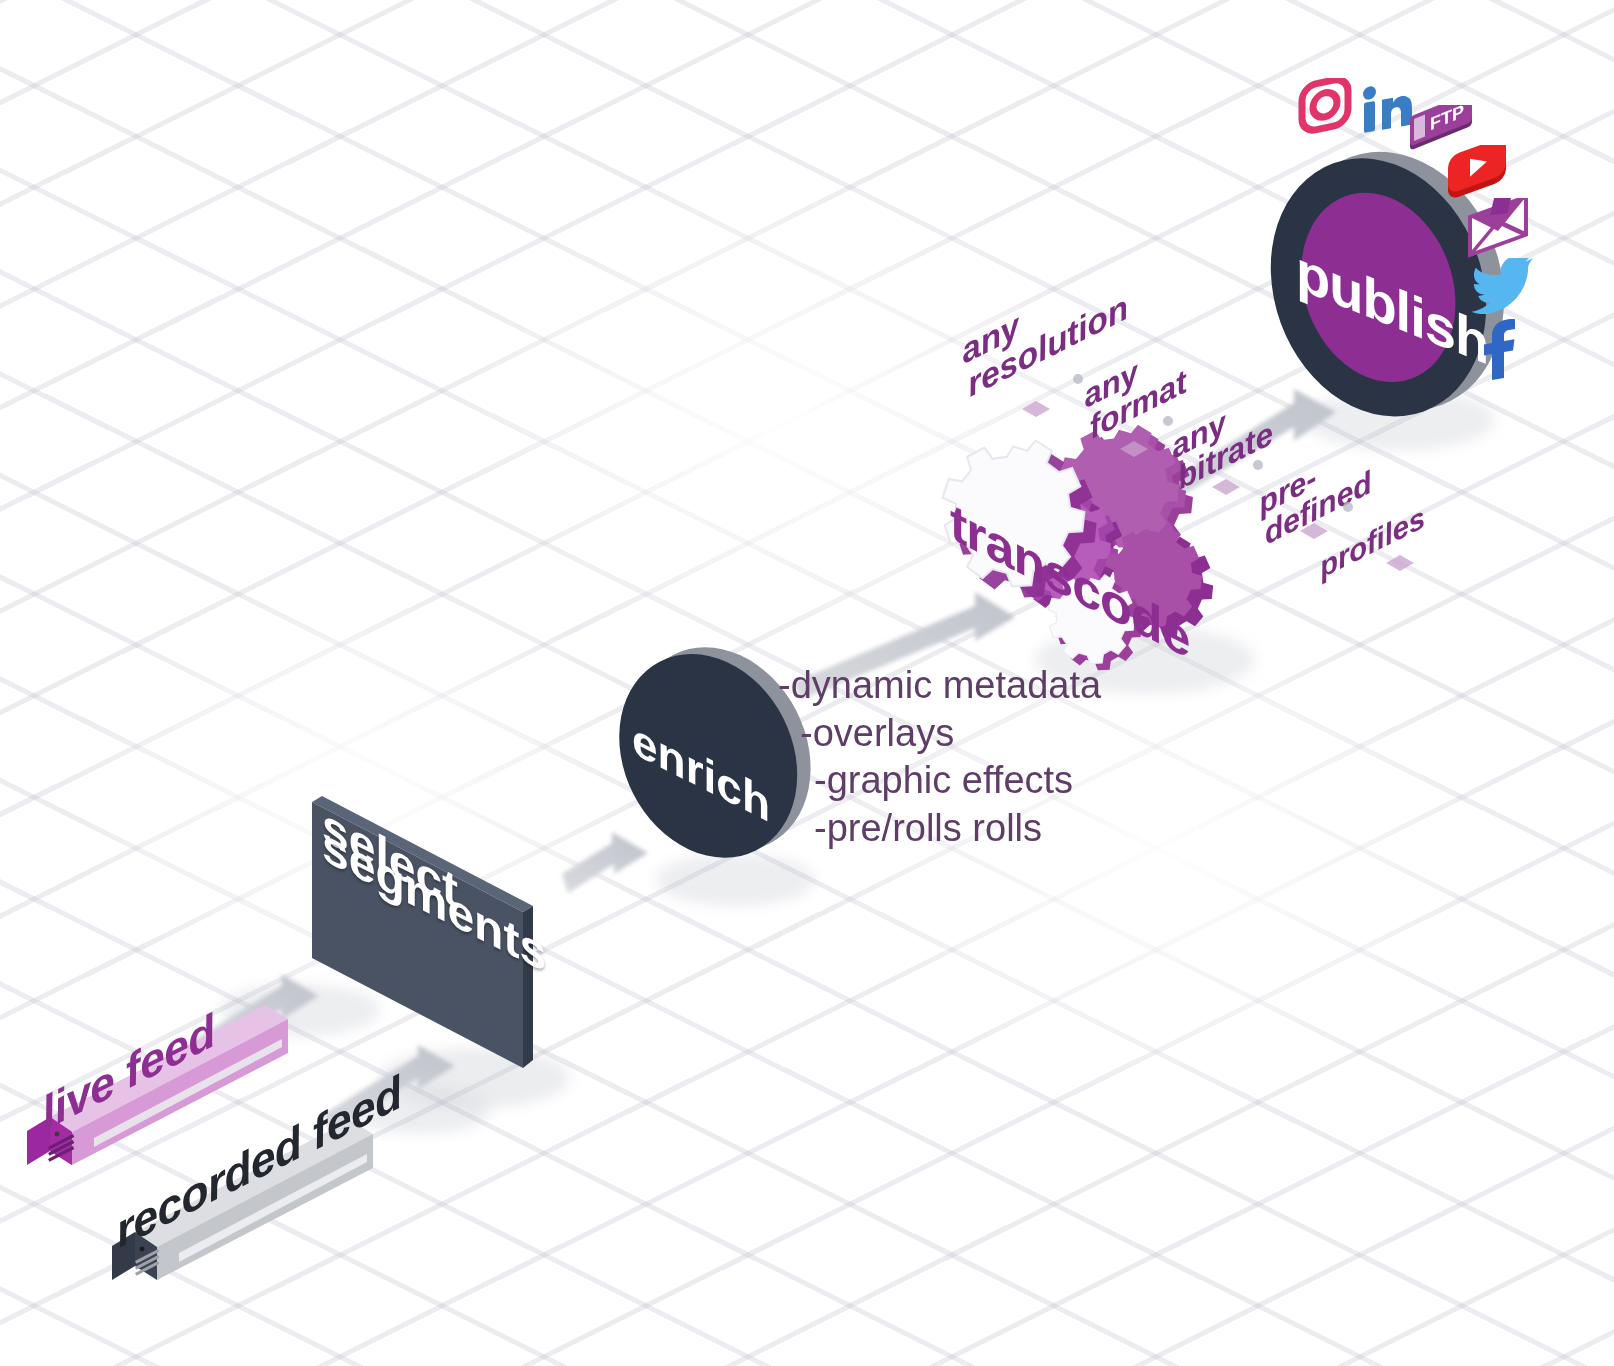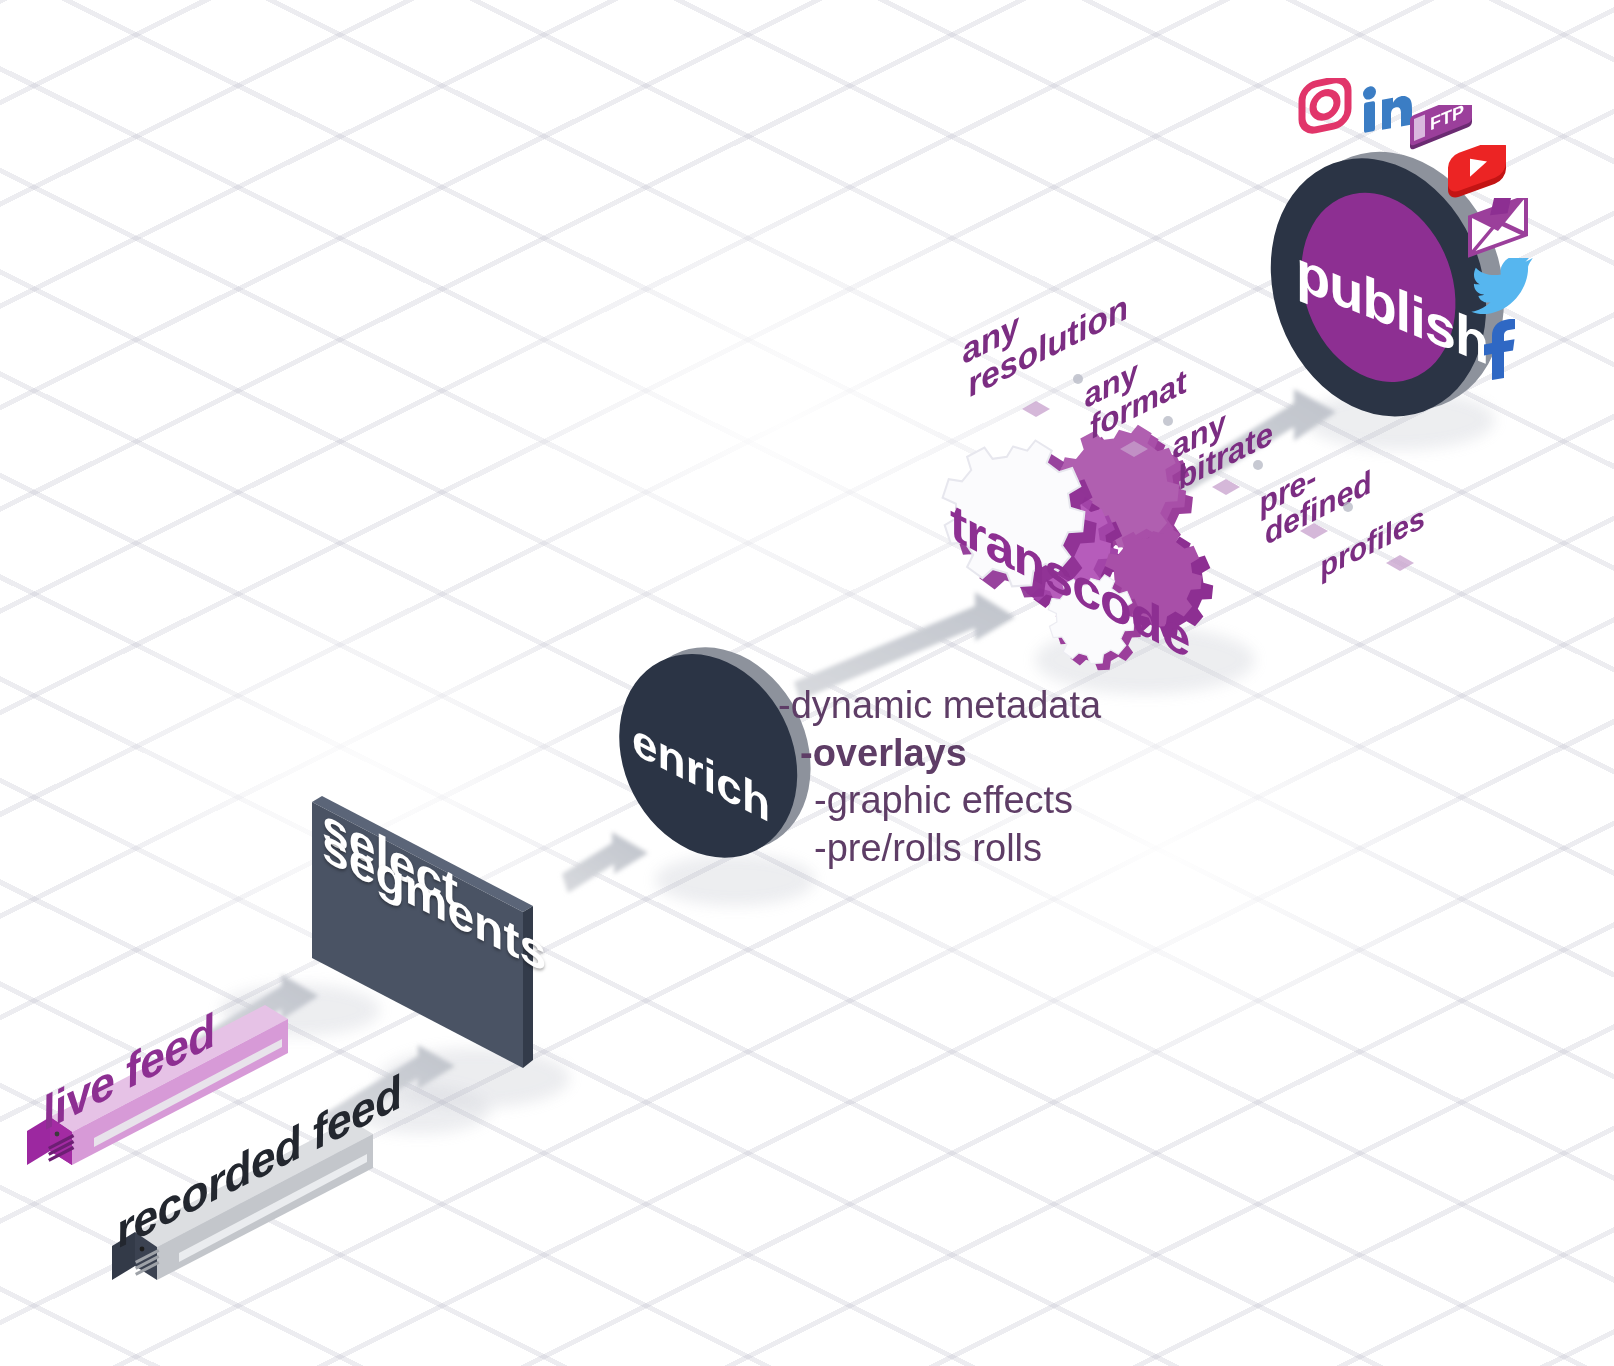--- a/index.html
+++ b/index.html
@@ -37,21 +37,21 @@
     white-space:pre;
     font-family:"Liberation Sans", sans-serif;
     font-weight:700;
   }
   
   .slab-label{
     position:absolute;color:#ffffff;font-weight:700;line-height:0.92;
     text-shadow:0 2px 3px rgba(0,0,0,.35);
   }
   
-  .bullets{position:absolute;font-weight:400;margin-top:20px;}
+  .bullets{position:absolute;font-weight:400;}
   .bullets div{white-space:pre;}
   
   .plabel{position:absolute;color:#7b2d82;font-weight:700;white-space:pre;line-height:1.0;}
   .socialwrap{position:absolute;}
   .sicon{position:absolute;}
 </style>
 </head>
 <body>
 
 <div id="stage">
@@ -169,21 +169,21 @@
       <ellipse cx="128" cy="125" rx="84" ry="106" fill="#8d929c"></ellipse>
 
       <ellipse cx="113" cy="125" rx="84" ry="106" fill="#2b3445"></ellipse>
     </g>
   </svg>
   <div class="isotext" style="left:632px;top:710px;font-size:46px;color:#ffffff;
               transform:matrix(1,0.505,0,1,0,0);">enrich</div>
 
   <div class="bullets" style="left:778px;top:662px;font-size:38px;color:#5e3d66;line-height:1.25;">
     <div>-dynamic metadata</div>
-    <div style="padding-left:22px;font-weight:bold;">-overlays</div>
+    <div style="padding-left:22px;">-overlays</div>
     <div style="padding-left:36px;">-graphic effects</div>
     <div style="padding-left:36px;">-pre/rolls rolls</div>
   </div>
 
   <svg class="iso" style="left:905px;top:370px;width:350px;height:330px;">
     <defs>
 
       <g id="gearshape">
         <path d="M0,-70 L14,-66 L22,-76 L38,-66 L33,-54 L45,-45
                  L58,-49 L66,-31 L54,-24 L56,-10 L70,-6 L68,13

